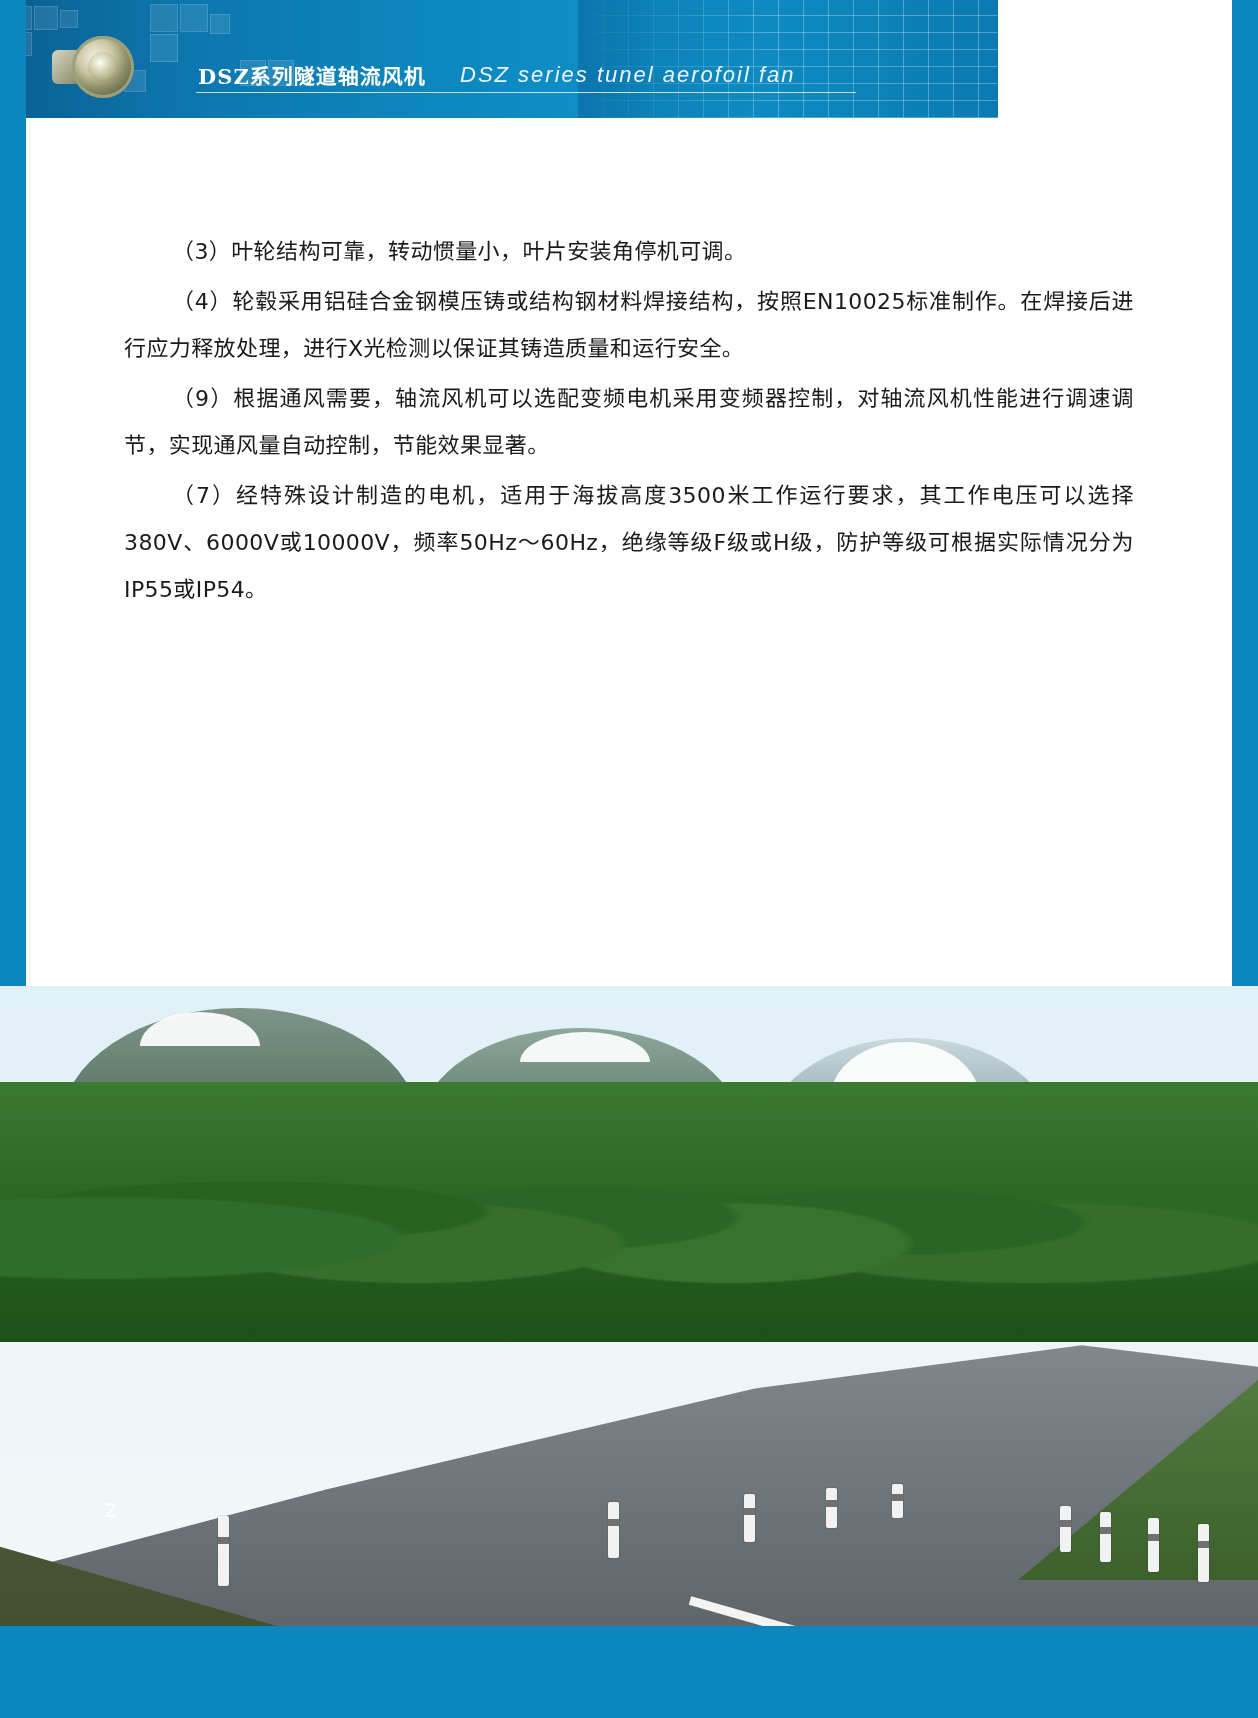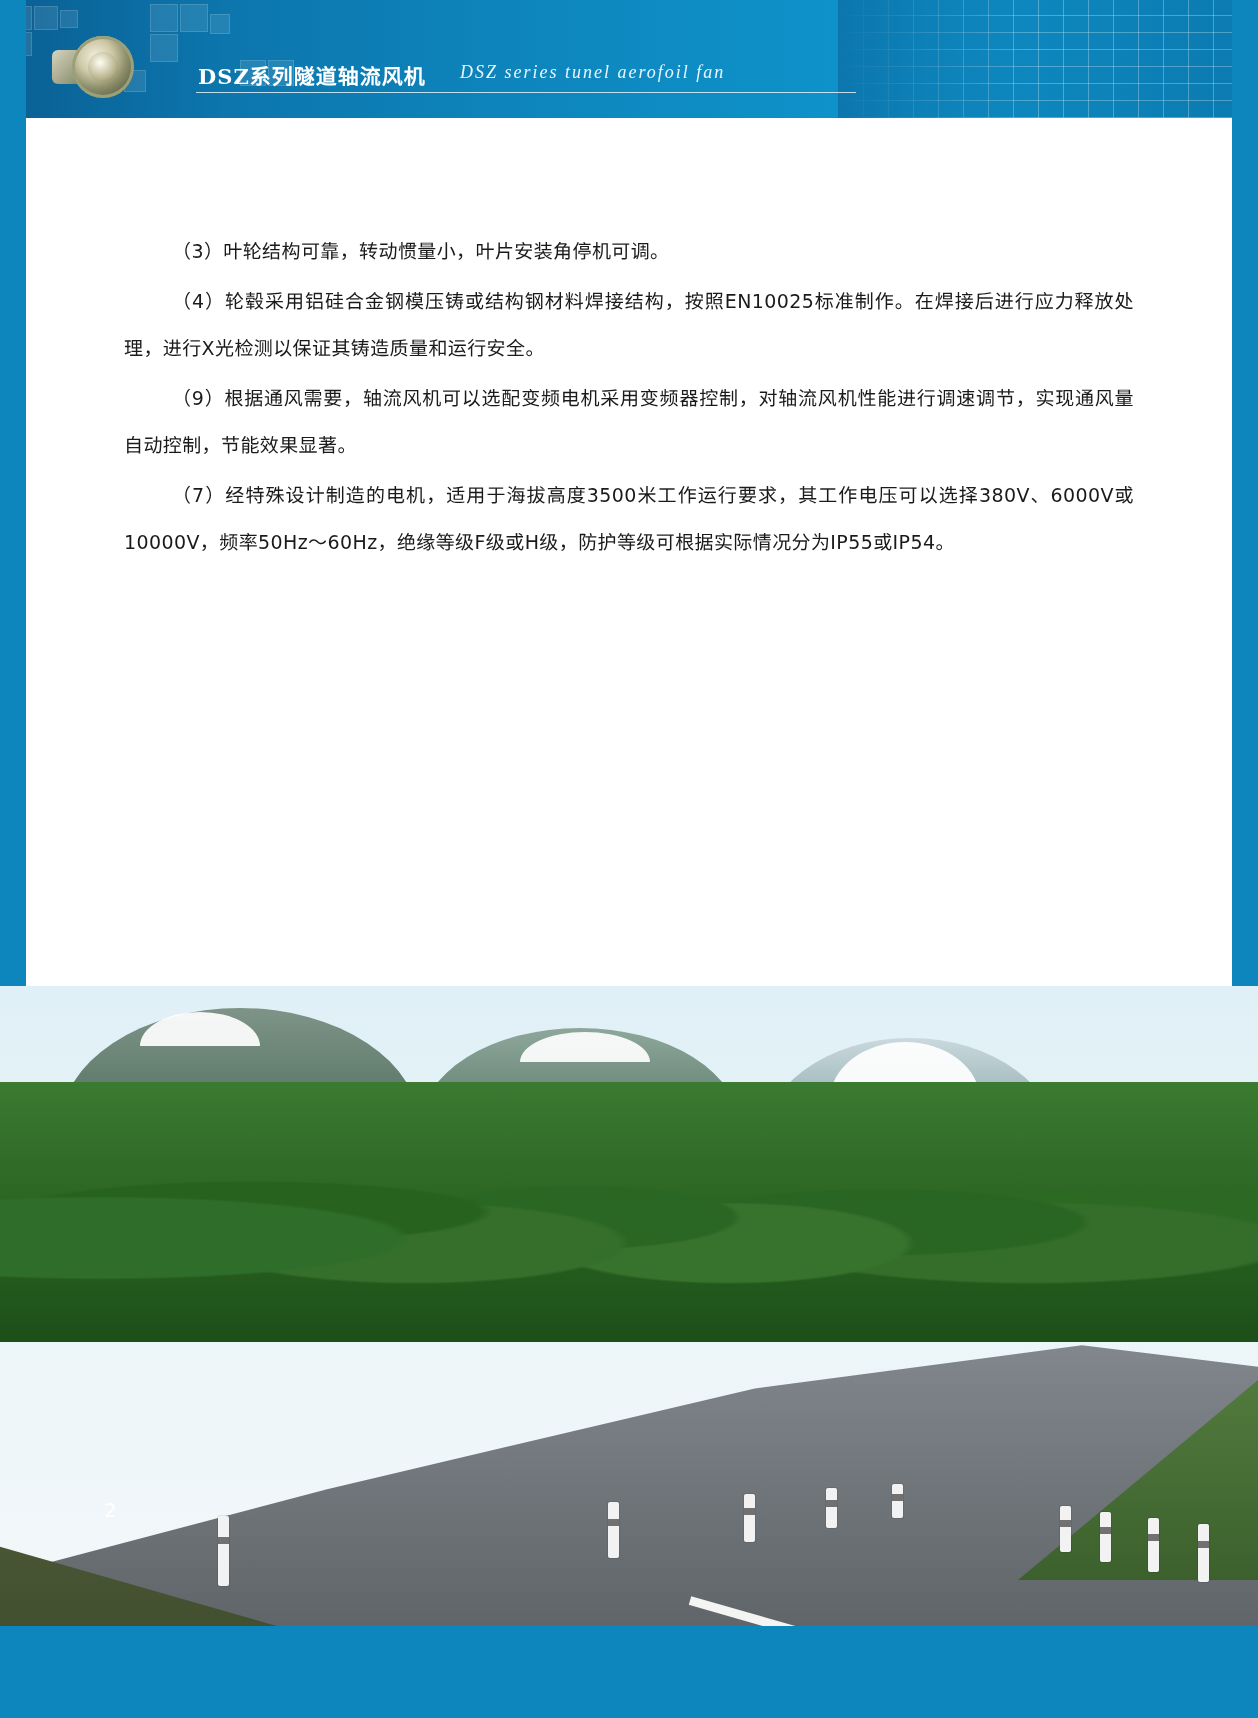--- a/index.html
+++ b/index.html
@@ -24,21 +24,21 @@
     position:absolute;right:0;top:0;width:26px;height:1718px;
     background:#0d86bd;
   }
   .bottom-bar{
     position:absolute;left:0;bottom:0;width:1258px;height:92px;
     background:#0d86bd;
   }
 
   
   .header{
-    position:absolute;left:0;top:0;width:1258px;height:118px;
+    position:absolute;left:0;top:0;width:998px;height:118px;
     background:#737373;
     overflow:hidden;
   }
   .header-grad{
     position:absolute;inset:0;
     background:linear-gradient(90deg,#0a5f93 0%,#0c76ad 18%,#0d86bd 42%,#0e92c9 66%,#0b7ab0 100%);
   }
   
   .hdr-squares{
     position:absolute;left:0;top:0;width:300px;height:118px;
@@ -81,31 +81,31 @@
     background:linear-gradient(135deg,#d8d4c0,#7d8360);
   }
   .title-cn{
     position:absolute;left:198px;top:60px;
     font-family:"DejaVu Serif","Liberation Serif",serif;
     font-size:21px;color:#ffffff;letter-spacing:1px;font-weight:bold;
     white-space:nowrap;
   }
   .title-en{
     position:absolute;left:460px;top:62px;
-    font-family:Liberation Serif, serif;
-    font-size:18px;color:#eaf6ff;font-style:italic;letter-spacing:2px;
+    font-family:Liberation Sans, sans-serif;
+    font-size:22px;color:#eaf6ff;font-style:italic;letter-spacing:2px;
     white-space:nowrap;
   }
 
   
   .content{
     position:absolute;left:124px;top:228px;width:1010px;
   }
   .para{
-    font-size:19px;
+    font-size:22px;
     line-height:47px;
     color:#1a1a1a;
     text-align:justify;
     margin:0 0 3px 0;
     letter-spacing:.4px;
     font-family:"DejaVu Sans","Liberation Sans",sans-serif;
   }
   .para.indent{ text-indent:48px; }
 
   

